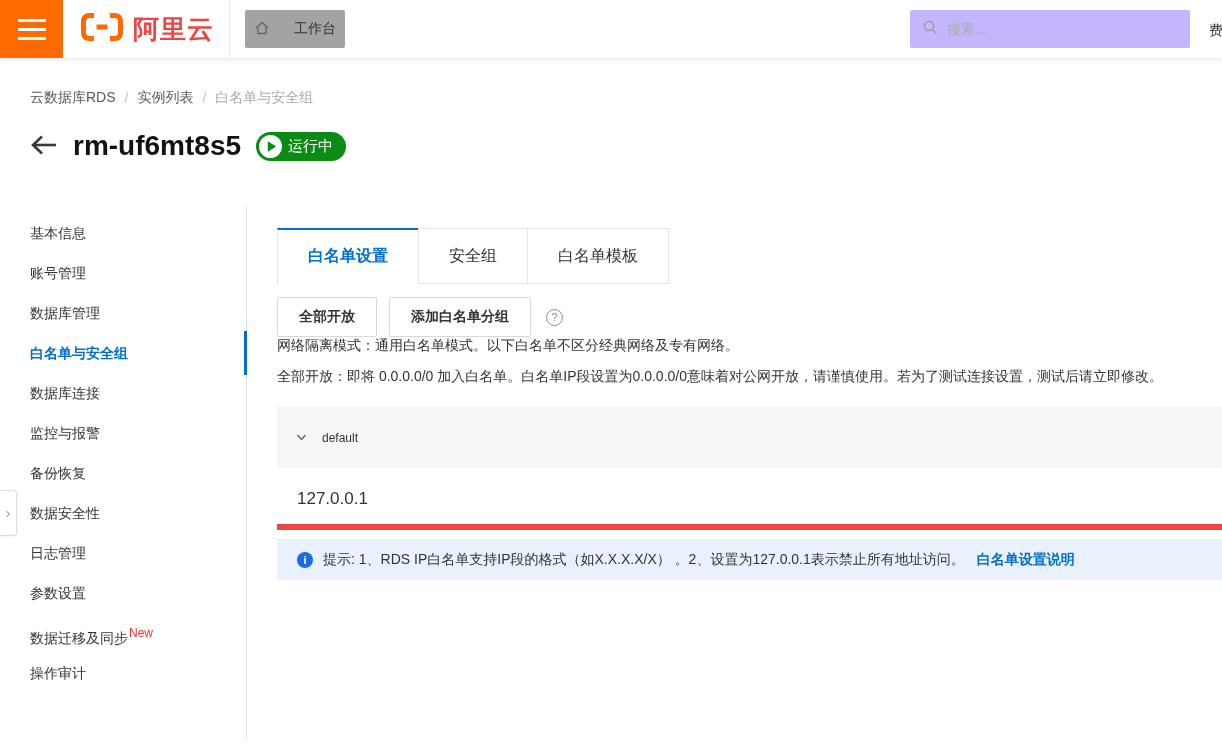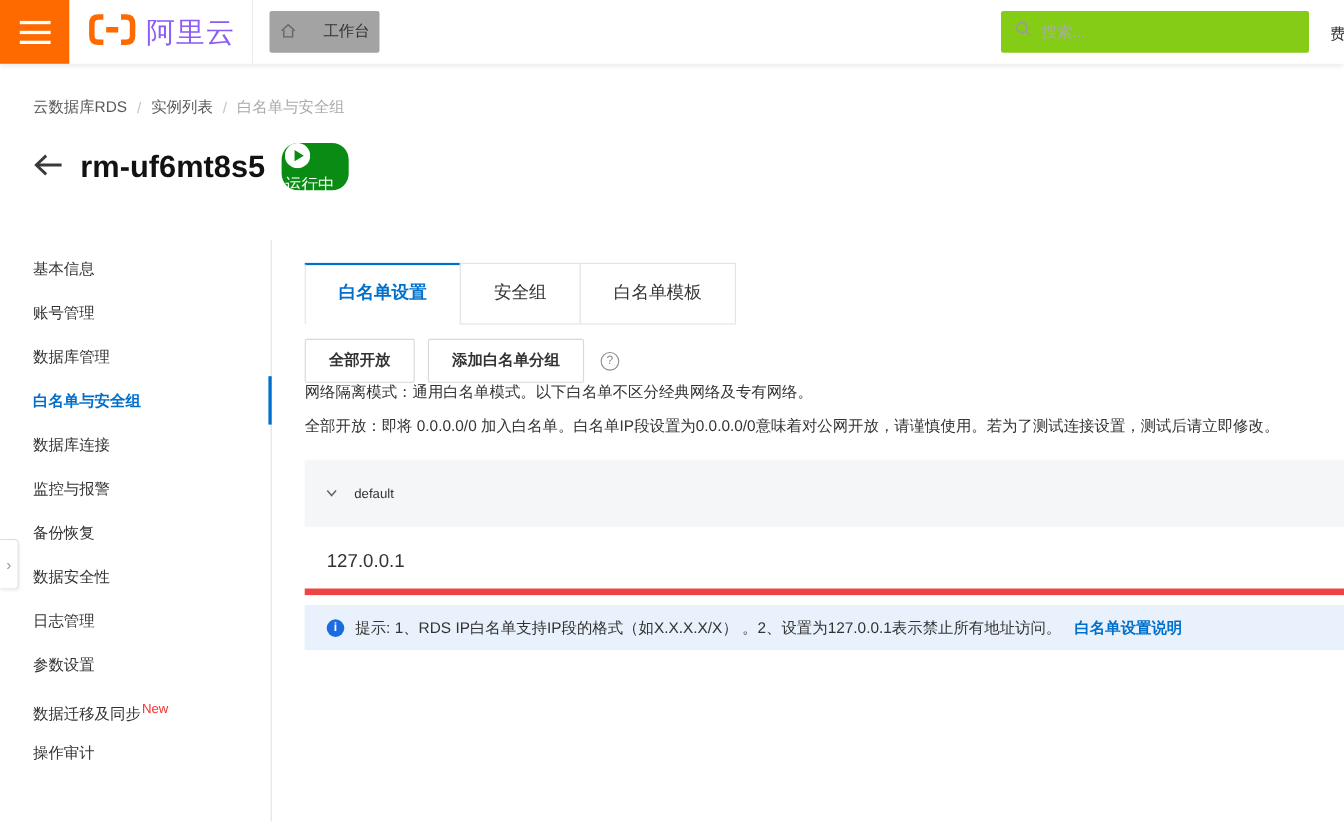--- a/index.html
+++ b/index.html
@@ -7,41 +7,41 @@
     font-family:"Liberation Sans","DejaVu Sans",sans-serif; color:#333; }
   .page { position:relative; width:1222px; height:747px; }
 
   
   .topbar { position:relative; height:58px; background:#fff; display:flex; align-items:center;
     box-shadow:0 2px 5px rgba(0,0,0,.09); z-index:20; }
   .hamburger { width:63px; height:58px; background:#ff6a00; border:none; cursor:pointer;
     display:flex; flex-direction:column; align-items:center; justify-content:center; gap:6px; flex:none; }
   .hamburger i { display:block; width:28px; height:3px; background:#fff; }
   .logo { display:flex; align-items:center; gap:9px; margin-left:17px; cursor:pointer; }
-  .logo-text { font-size:26px; font-weight:400; color:#8b5cf6; letter-spacing:1px; }
+  .logo-text { font-size:26px; font-weight:700; color:#ef4444; letter-spacing:1px; }
   .topbar-divider { width:1px; height:58px; background:#ececec; margin-left:15px; flex:none; }
   .workbench { margin-left:15px; height:38px; width:100px; background:#a3a3a3; border:none; border-radius:2px;
     display:flex; align-items:center; justify-content:center; gap:24px; font-size:14px; color:#333; cursor:pointer; }
-  .search { position:absolute; left:910px; top:10px; width:280px; height:38px; background:#84cc16;
+  .search { position:absolute; left:910px; top:10px; width:280px; height:38px; background:#c4b5fd;
     border-radius:2px; display:flex; align-items:center; padding-left:12px; gap:8px; }
   .search input { border:none; outline:none; background:transparent; font-size:14px; color:#333; width:220px;
     font-family:inherit; }
   .search input::placeholder { color:#ababab; }
   .topbar-cutoff { position:absolute; left:1209px; top:22px; font-size:14px; color:#333; white-space:nowrap; }
 
   
   .breadcrumb { display:flex; align-items:center; gap:9px; padding:31px 0 0 30px; font-size:14px; }
   .crumb { color:#595959; cursor:pointer; }
   .crumb-sep { color:#c3c3c3; }
   .crumb.current { color:#ababab; cursor:default; }
   .title-row { display:flex; align-items:center; gap:15px; padding:23px 0 0 30px; }
   .back-arrow { background:none; border:none; cursor:pointer; display:flex; align-items:center; padding:0; }
   .page-title { font-size:28px; font-weight:700; color:#121212; }
-  .status-badge { display:inline-flex; align-items:flex-start; gap:6px; height:43px; border-radius:15px;
-    background:#0a8c14; padding:0 13px 0 3px;flex-direction:column; }
+  .status-badge { display:inline-flex; align-items:center; gap:6px; height:29px; border-radius:15px;
+    background:#0a8c14; padding:0 13px 0 3px; }
   .status-badge .label { color:#fff; font-size:15px; }
 
   
   .content { display:flex; margin-top:45px; height:532px; }
 
   .sidebar { width:247px; flex:none; border-right:1px solid #e0e0e0; padding-top:6px; }
   .side-item { position:relative; height:40px; line-height:40px; padding-left:30px; font-size:14px;
     color:#333; cursor:pointer; white-space:nowrap; }
   .side-item.active { color:#0070cc; font-weight:700; }
   .side-item.active::after { content:""; position:absolute; right:-1px; top:-2px; width:3px; height:44px;

